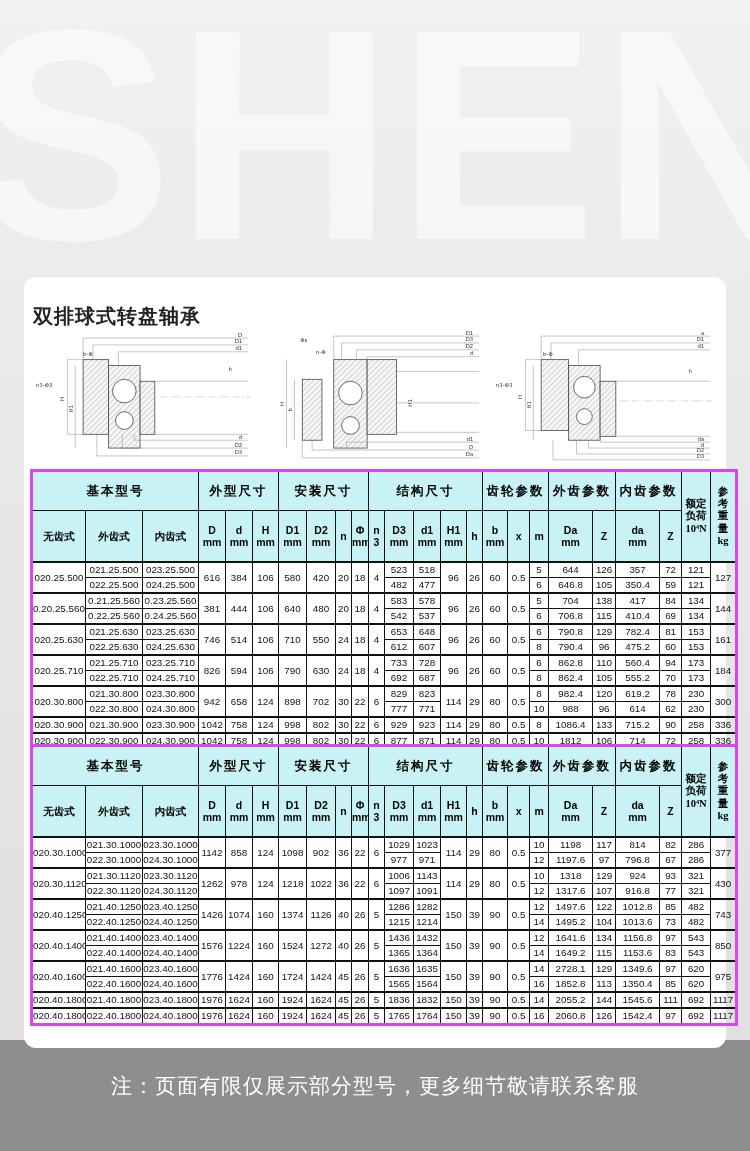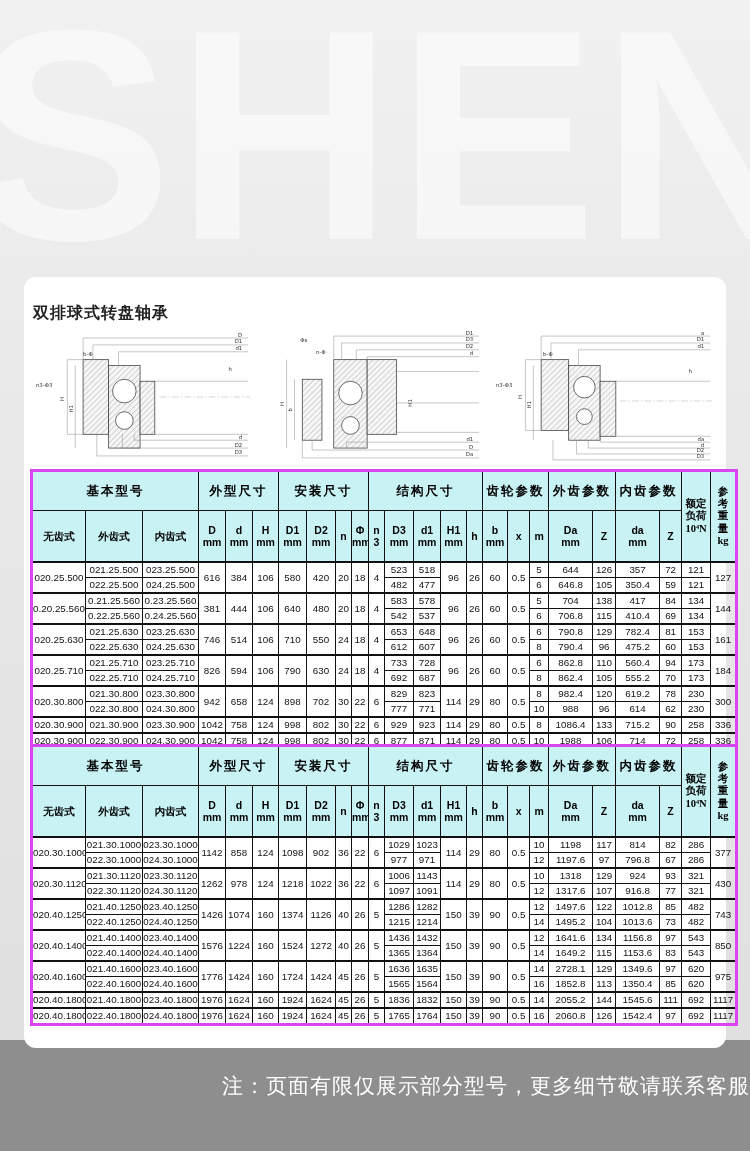--- a/index.html
+++ b/index.html
@@ -11,21 +11,21 @@
         color:rgba(255,255,255,0.55);font-family:"Liberation Sans",sans-serif;}
   .title{position:absolute;top:80px;left:0;width:100%;z-index:2;text-align:center;
         font-size:82px;font-weight:900;letter-spacing:4px;color:var(--c-title,#1a1a1a);
         text-shadow:0 3px 3px rgba(0,0,0,0.15);
         font-family:"Liberation Sans","DejaVu Sans",sans-serif;}
   .pill{position:absolute;top:189px;left:50%;transform:translateX(-50%);z-index:2;
         background:var(--c-accent,#ffd912);border-radius:24px;padding:9px 34px;
         font-size:23px;font-weight:bold;color:#111;letter-spacing:1px;white-space:pre;}
   .card{position:absolute;left:24px;top:277px;width:702px;height:771px;z-index:3;
         background:var(--c-card,#ffffff);border-radius:12px;}
-  .card-label{position:absolute;left:9px;top:26px;font-size:16px;font-weight:bold;color:#222;
+  .card-label{position:absolute;left:9px;top:26px;font-size:20px;font-weight:bold;color:#222;
         letter-spacing:1px;font-family:"Liberation Serif","DejaVu Serif",serif;}
   .drawings{position:absolute;left:8px;top:50px;width:686px;height:138px;
         display:flex;justify-content:space-between;align-items:center;}
   .draw{width:224px;height:134px;}
   .draw .dim{stroke:#8a8a8a;stroke-width:0.5;fill:none;}
   .draw .part{stroke:#444;stroke-width:0.8;fill:url(#hatch);}
   .draw .ball{stroke:#444;stroke-width:0.8;fill:#fff;}
   .draw .cl{stroke:#999;stroke-width:0.4;stroke-dasharray:7 2 1.5 2;}
   .draw text{font-family:"DejaVu Sans",sans-serif;font-size:5.5px;fill:#333;}
   .tmount{position:absolute;left:6px;}
@@ -38,21 +38,21 @@
   .spec th.grp{height:38px;font-size:12.5px;font-weight:bold;letter-spacing:2px;
         font-family:"Liberation Serif","DejaVu Serif",serif;}
   .spec th.sub{height:50px;font-size:10.5px;font-weight:bold;}
   .spec th.tall{font-size:10.5px;font-weight:bold;
         font-family:"Liberation Serif","DejaVu Serif",serif;}
   .spec thead tr:last-child th, .spec thead th.tall{border-bottom:2px solid #111;}
   .spec td{height:14px;font-size:9.8px;line-height:1;color:#111;}
   .spec tr.gt td{border-top:2px solid #111;}
   .footer{position:absolute;left:0;top:1040px;width:750px;height:111px;z-index:2;
         background:var(--c-footer,#8e8e8e);}
-  .note{position:absolute;left:0;top:1072px;width:100%;z-index:4;text-align:right;
+  .note{position:absolute;left:0;top:1072px;width:100%;z-index:4;text-align:center;
         font-size:21px;color:#fff;letter-spacing:1px;}
 </style>
 </head>
 <body>
 
 <div class="page">
   <div class="watermark">SHENDA</div>
 
   <div class="card">
     <div class="card-label">双排球式转盘轴承</div>
@@ -500,21 +500,21 @@
               <td>30</td>
               <td>22</td>
               <td>6</td>
               <td>877</td>
               <td>871</td>
               <td>114</td>
               <td>29</td>
               <td>80</td>
               <td>0.5</td>
               <td>10</td>
-              <td>1988</td>
+              <td>1812</td>
               <td>106</td>
               <td>714</td>
               <td>72</td>
               <td>258</td>
               <td>336</td>
             </tr>
           </tbody>
         </table>
       </div>
     <div id="table2-mount" class="tmount">

